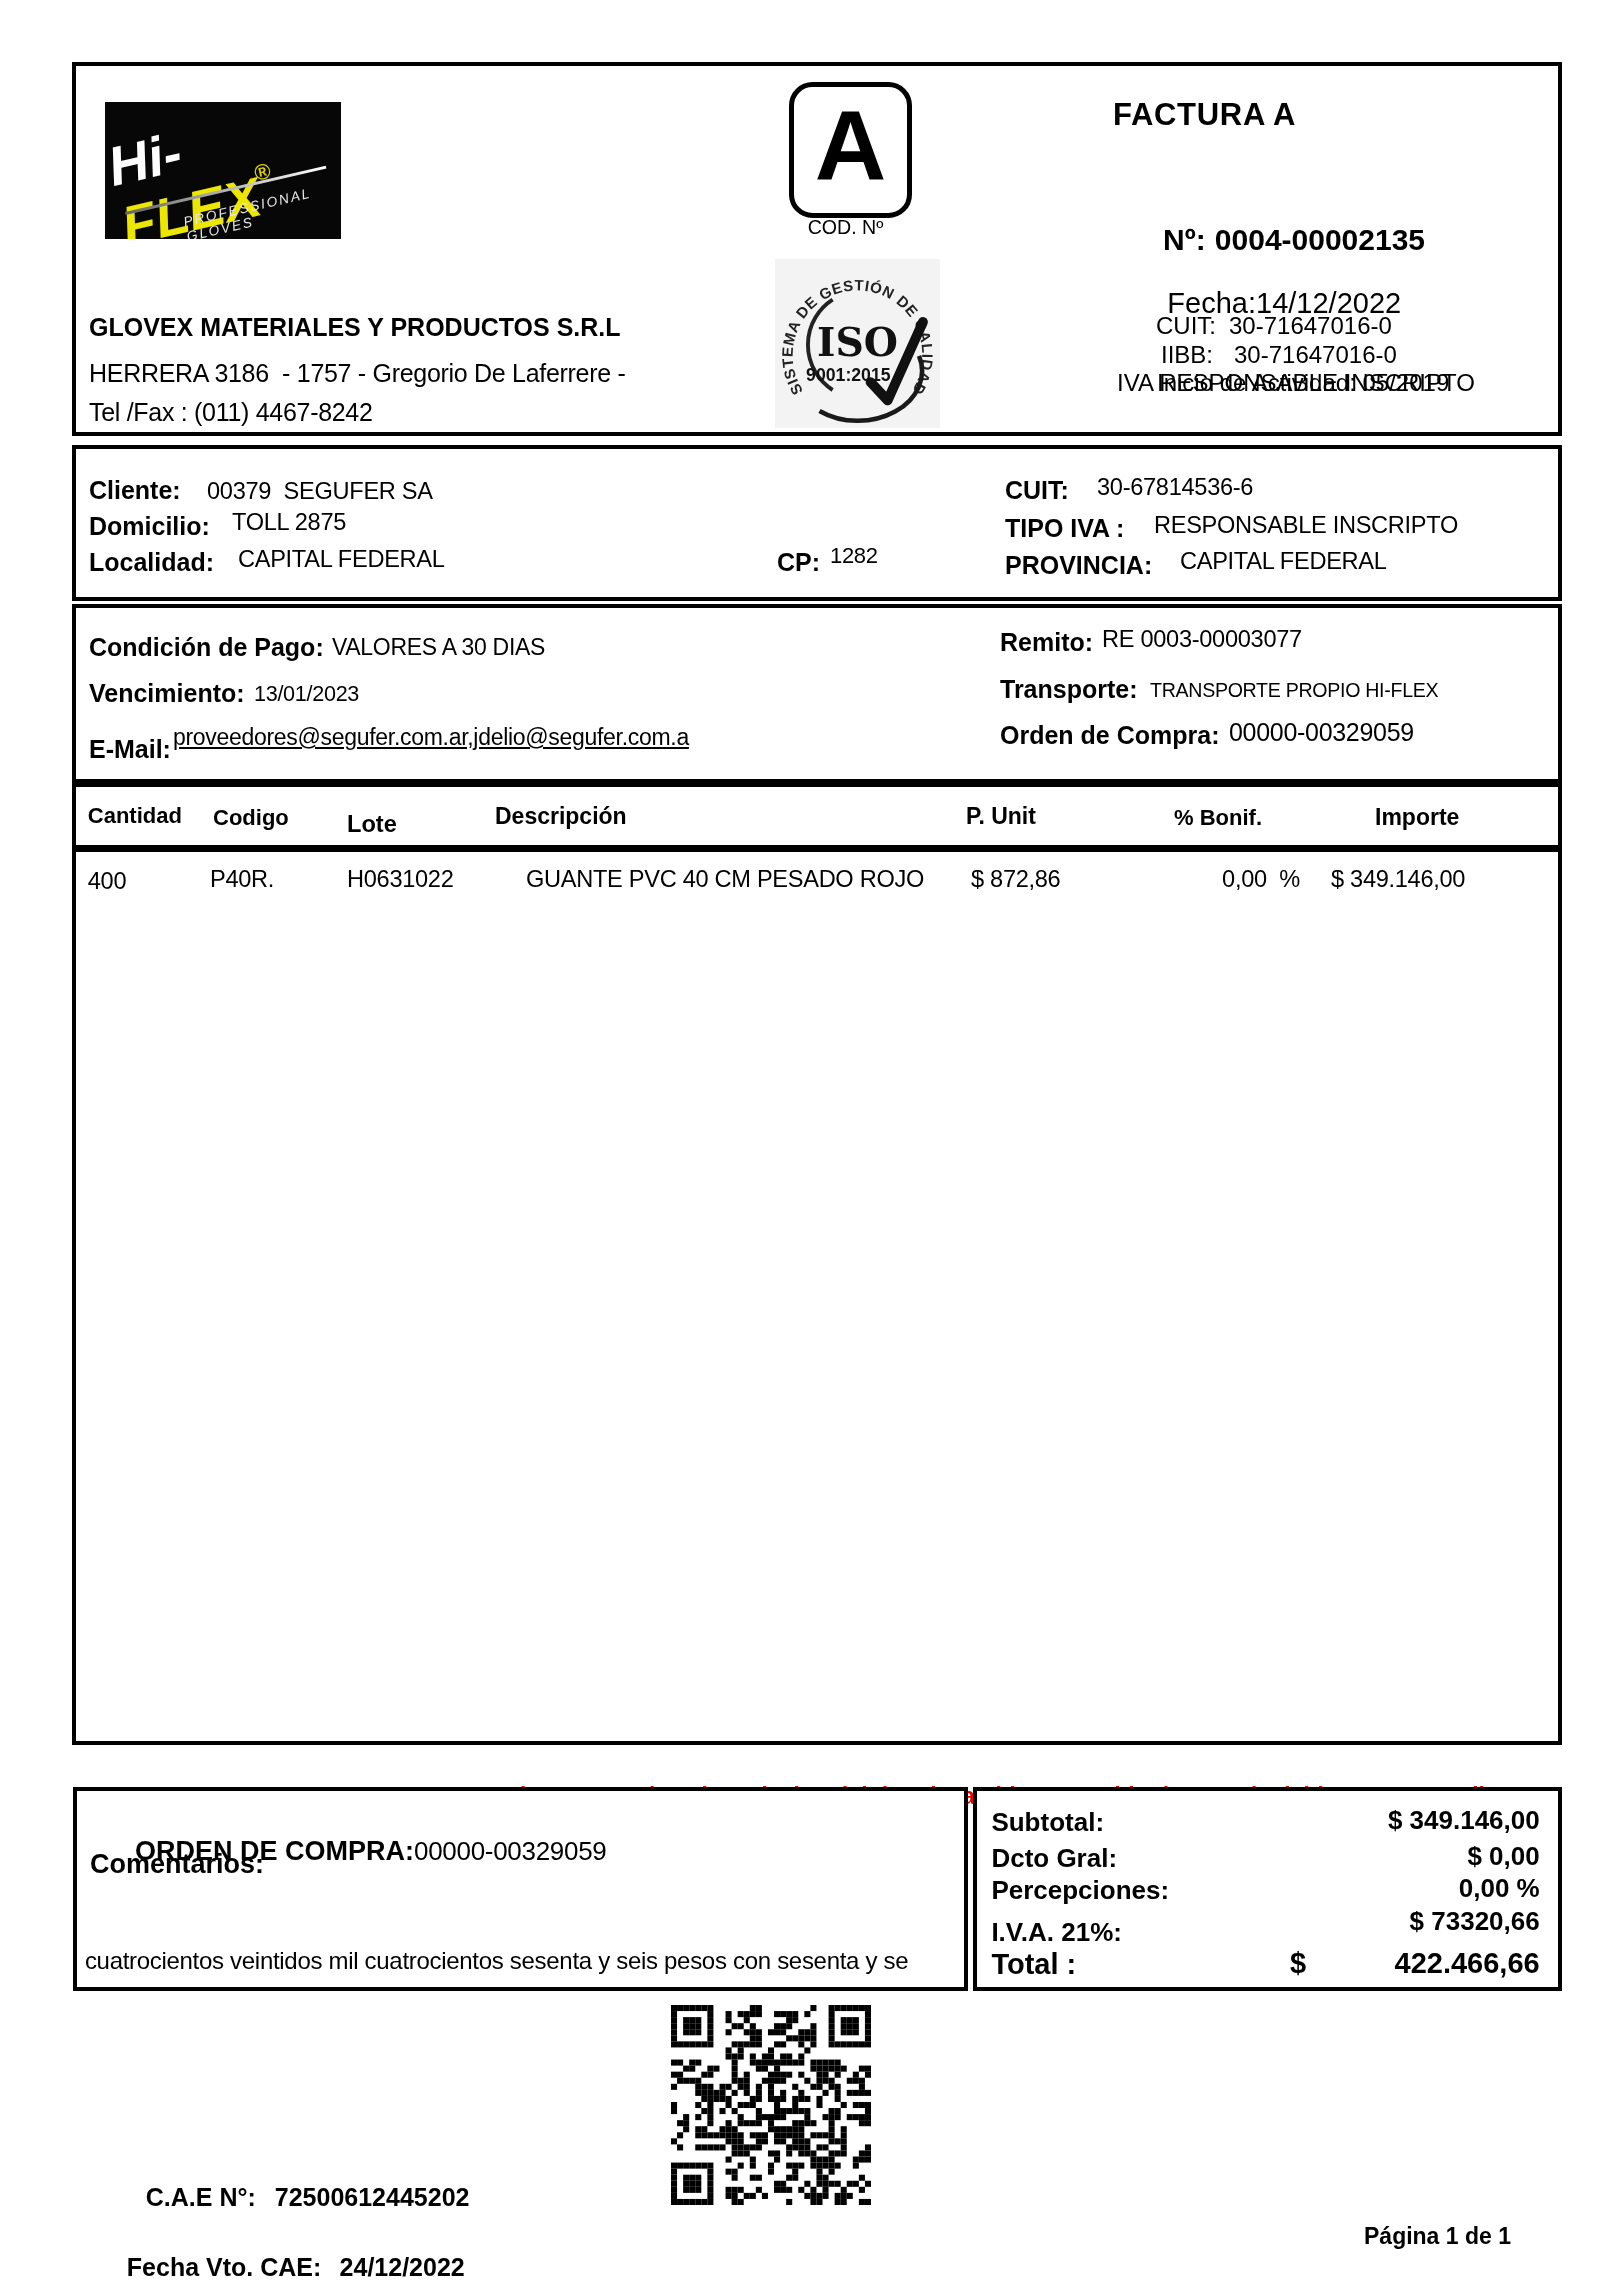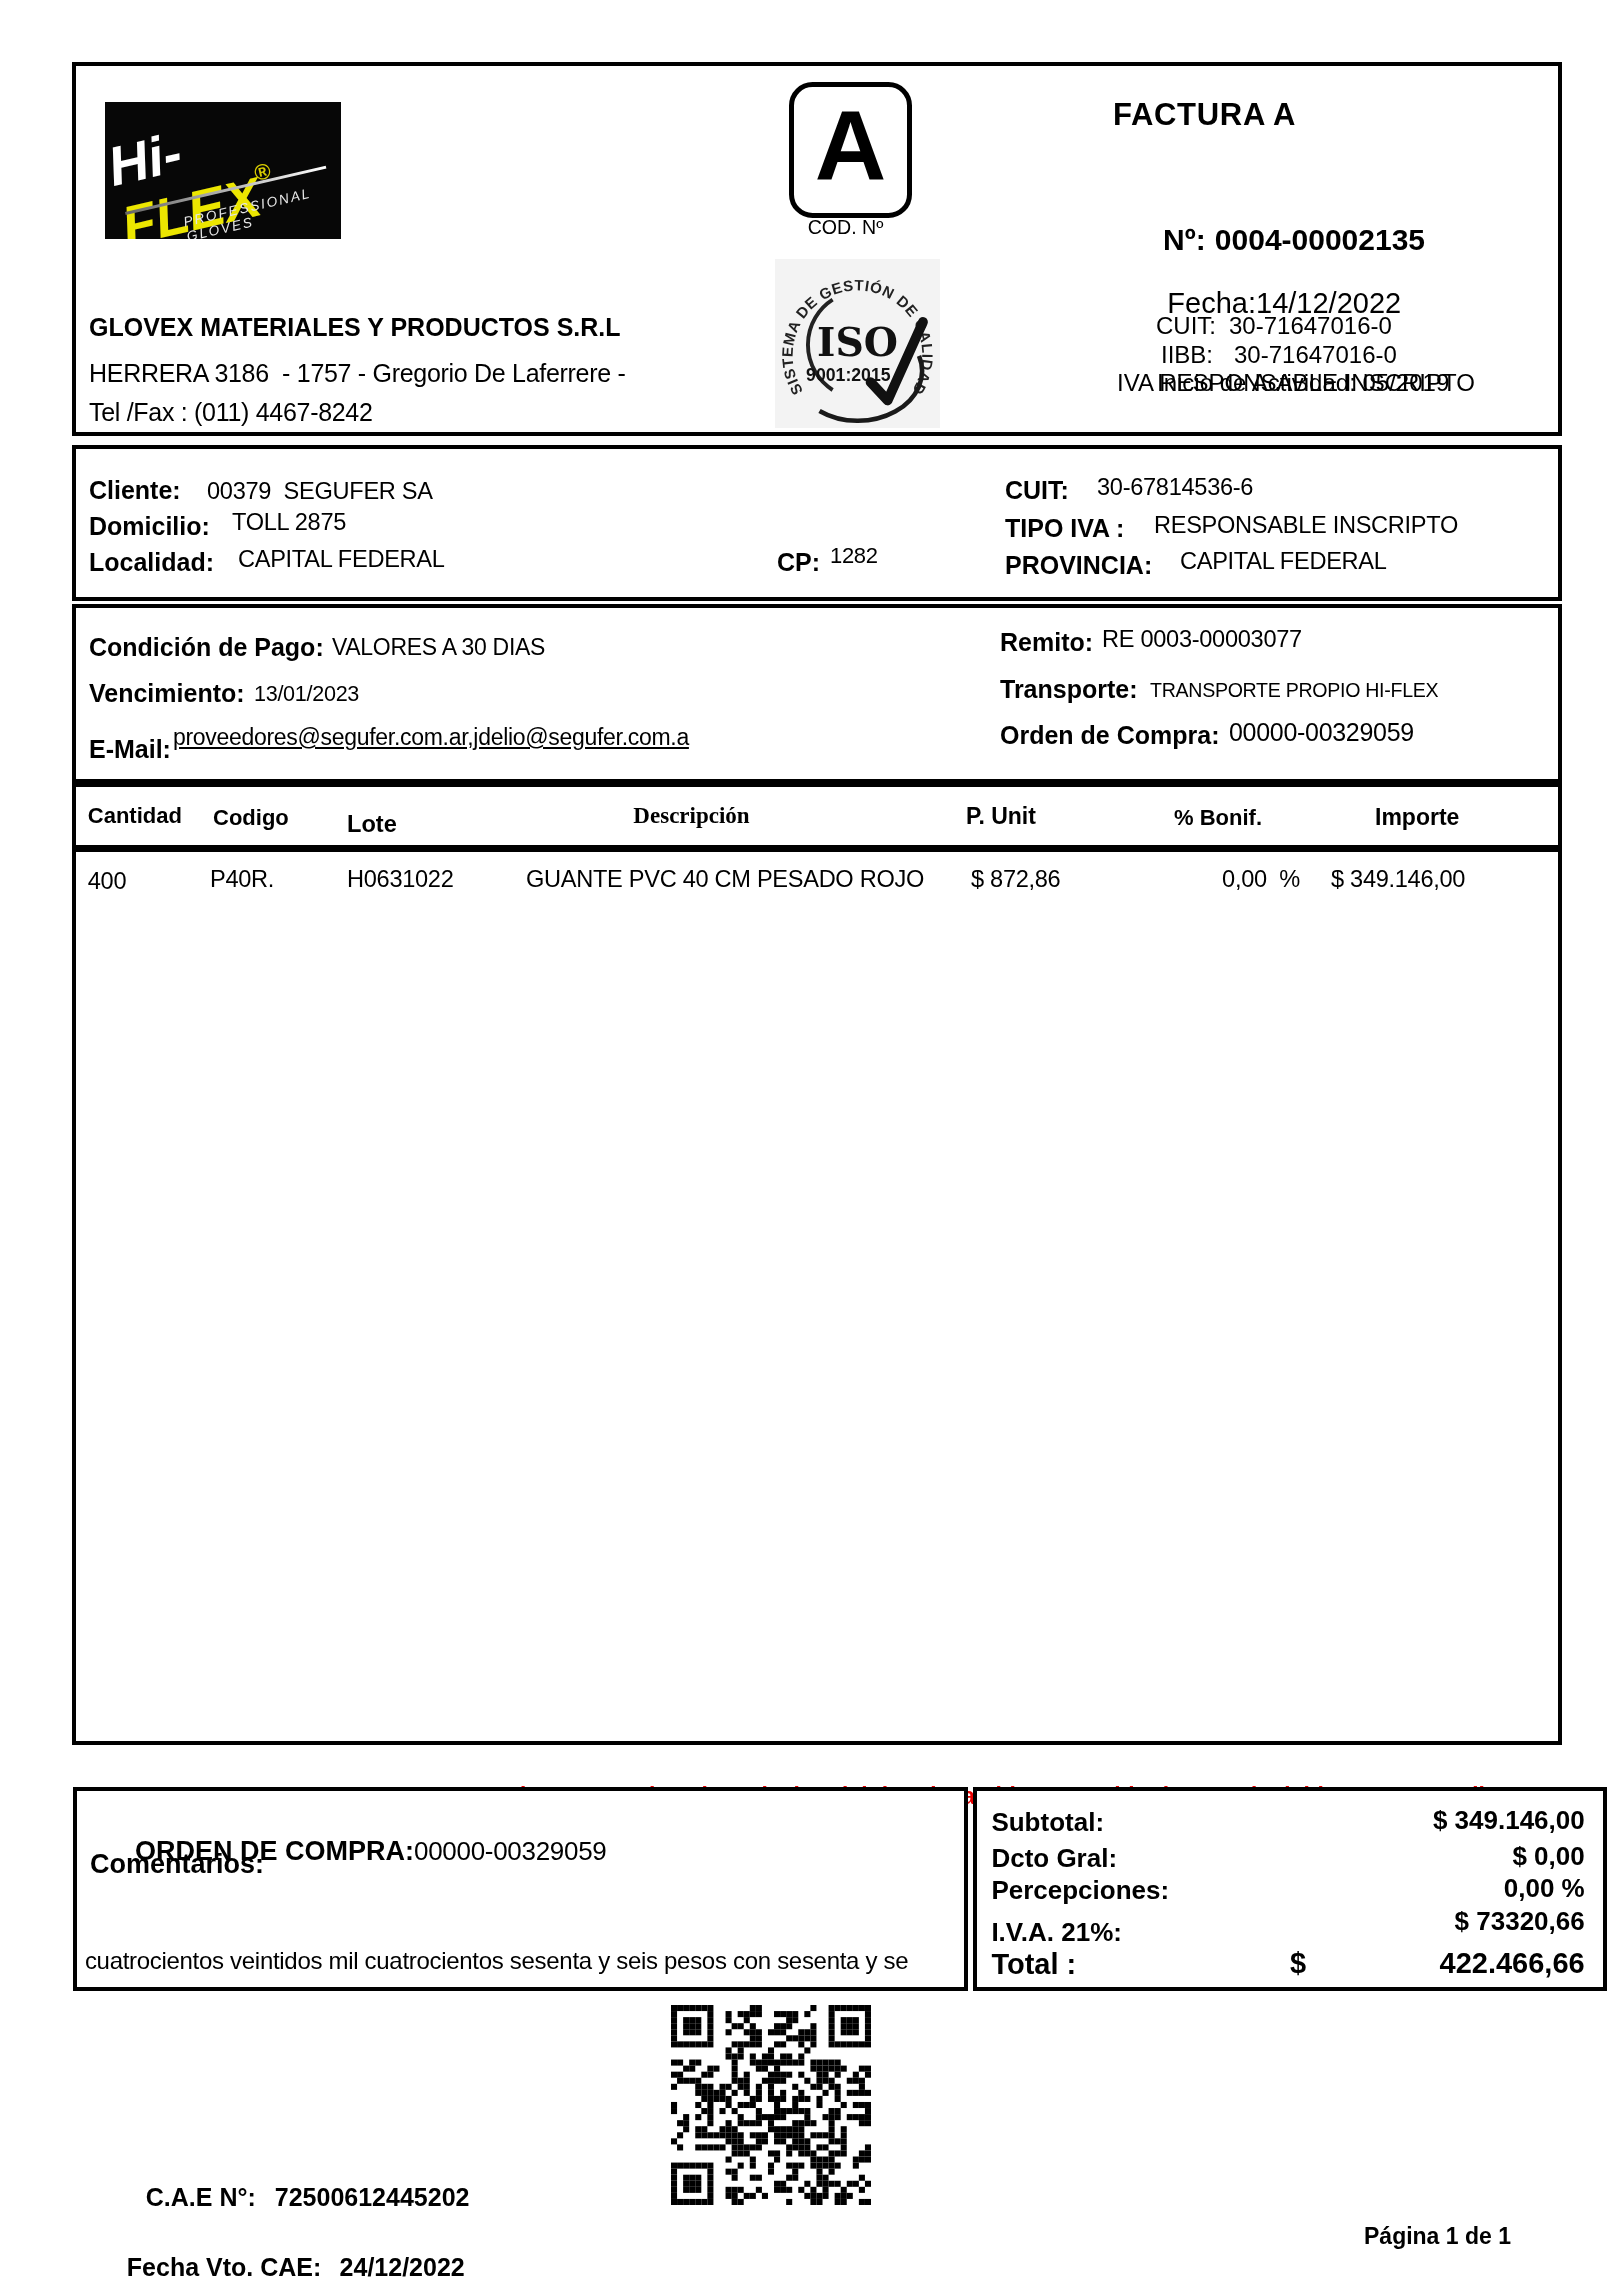--- a/index.html
+++ b/index.html
@@ -107,21 +107,21 @@
     <span class="abs val u" style="left:97px;top:116px;font-size:23px;">proveedores@segufer.com.ar,jdelio@segufer.com.a</span>
     <span class="abs b" style="left:924px;top:113px;font-size:25px;">Orden de Compra:</span>
     <span class="abs val" style="left:1153px;top:110px;font-size:25px;">00000-00329059</span>
   </div>
 
   <div class="box" style="left:72px;top:783px;width:1482px;height:954px;">
 
     <span class="abs b" style="left:11.8px;top:15.7px;font-size:22px;">Cantidad</span>
     <span class="abs b" style="left:137px;top:18.3px;font-size:22px;">Codigo</span>
     <span class="abs b" style="left:271px;top:15.7px;font-size:23.6px;margin-top:8px;">Lote</span>
-    <span class="abs b" style="left:419px;top:15.7px;width:393px;text-align:center;font-size:23px;font-family:Liberation Serif, serif;">Descripción</span>
+    <span class="abs b" style="left:419px;top:15.7px;width:393px;text-align:left;font-size:23px;">Descripción</span>
     <span class="abs b" style="left:890px;top:15.7px;font-size:23px;">P. Unit</span>
     <span class="abs b" style="left:1098px;top:18.3px;font-size:22px;">% Bonif.</span>
     <span class="abs b" style="left:1299px;top:17px;font-size:23px;">Importe</span>
 
     <div style="position:absolute;left:0;top:58px;width:100%;height:7.2px;background:#000;"></div>
 
     <div>
       <span class="abs val" style="left:11.8px;top:81px;font-size:23.6px;">400</span>
       <span class="abs val" style="left:134px;top:79px;font-size:23.6px;">P40R.</span>
       <span class="abs val" style="left:271px;top:79px;font-size:23.6px;">H0631022</span>
@@ -137,21 +137,21 @@
   </div>
 
   <div class="box" style="left:73px;top:1787px;width:887px;height:196px;overflow:hidden;">
     <div class="abs" style="left:13px;top:14.4px;font-size:27px;">
       <span class="b">ORDEN DE COMPRA:</span><span class="val" style="font-size:26px;">00000-00329059</span>
     </div>
     <div class="abs b" style="left:13px;top:58px;font-size:27px;">Comentarios:</div>
     <div class="abs val" style="left:7.9px;top:156px;font-size:24px;max-width:870px;overflow:hidden;">cuatrocientos veintidos mil cuatrocientos sesenta y seis pesos con sesenta y se</div>
   </div>
 
-  <div class="box" style="left:973px;top:1787px;width:581px;height:196px;padding-left:45px;">
+  <div class="box" style="left:973px;top:1787px;width:581px;height:196px;">
     <span class="abs b" style="left:14.4px;top:16.4px;font-size:26px;">Subtotal:</span>
     <span class="abs b" style="right:18.3px;top:14.4px;font-size:26px;">$ 349.146,00</span>
 
     <span class="abs b" style="left:14.4px;top:52px;font-size:26px;">Dcto Gral:</span>
     <span class="abs b" style="right:18.3px;top:50px;font-size:26px;">$ 0,00</span>
 
     <span class="abs b" style="left:14.4px;top:84px;font-size:26px;">Percepciones:</span>
     <span class="abs b" style="right:18.3px;top:82px;font-size:26px;">0,00 %</span>
 
     <span class="abs b" style="left:14.4px;top:126px;font-size:26px;">I.V.A. 21%:</span>

